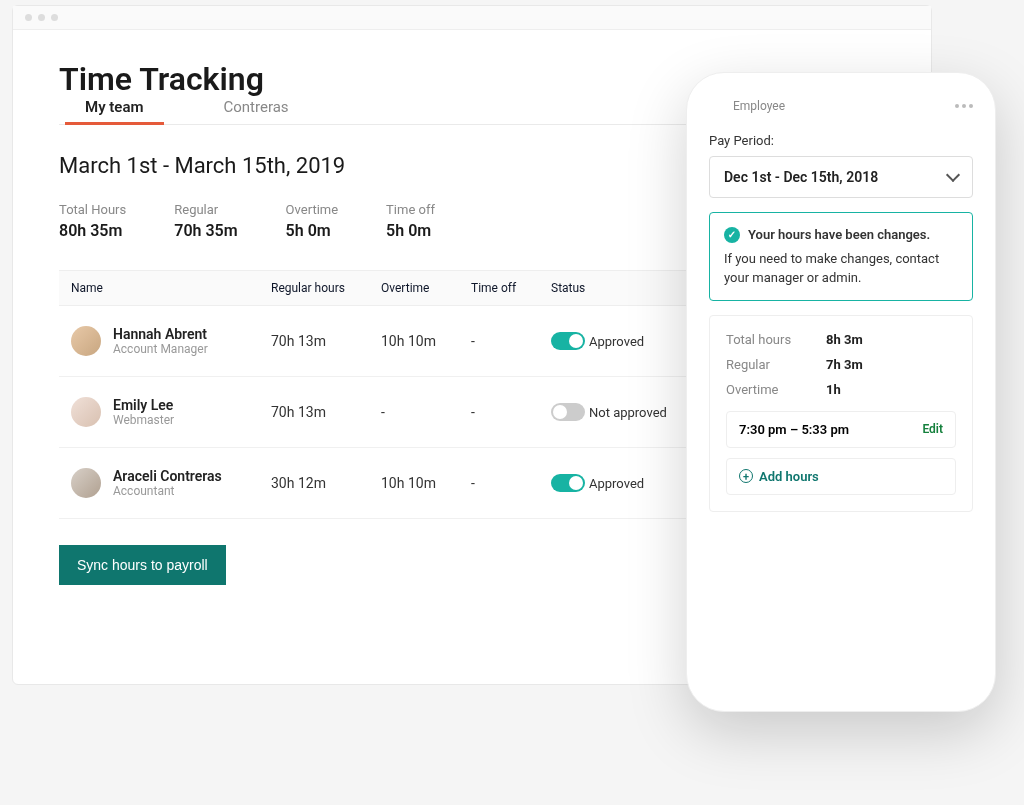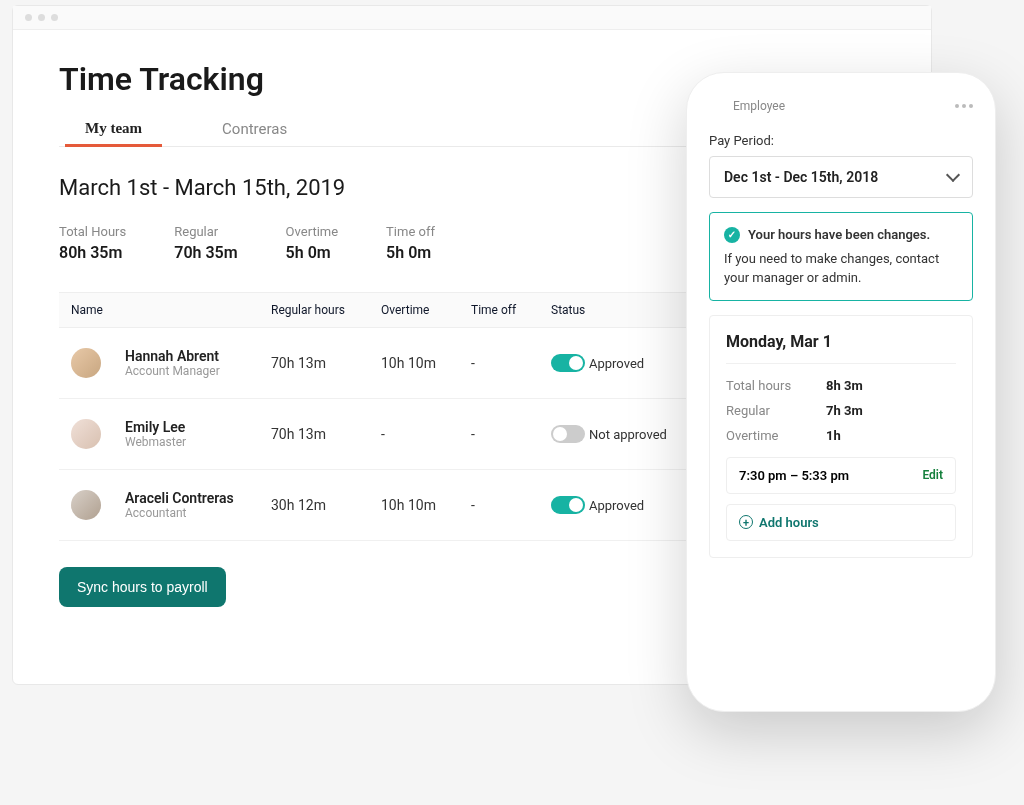--- a/index.html
+++ b/index.html
@@ -33,39 +33,38 @@
     .dot {
       width: 7px; height: 7px; border-radius: 50%; background: #ddd;
     }
     .window-content {
       padding: 30px 46px;
     }
     .page-title {
       font-size: 32px;
       font-weight: 600;
       color: #1a1a1a;
-      margin-bottom: 22px;
+      margin-bottom: 0;
     }
     .tabs {
       display: flex;
       gap: 52px;
       border-bottom: 1px solid #eaeaea;
       padding-left: 12px;
     }
     .tab {
       padding: 0 14px 8px;
       font-size: 15px;
       color: #888;
       cursor: pointer;
       position: relative;
     }
     .tab.active {
       color: #222;
       font-weight: 600;
-      font-family: Liberation Serif, serif;
     }
     .tab.active::after {
       content: "";
       position: absolute;
       left: -6px; right: -6px; bottom: -1px;
       height: 3px;
       background: #e55a3a;
     }
     .period-title {
       font-size: 22px;
@@ -111,21 +110,21 @@
       grid-template-columns: 200px 110px 90px 80px 30px 90px;
       align-items: center;
       padding: 20px 12px;
       font-size: 14px;
       color: #333;
       border-bottom: 1px solid #f0f0f0;
     }
     .name-cell {
       display: flex;
       align-items: center;
-      gap: 24px;
+      gap: 12px;
     }
     .avatar {
       width: 30px; height: 30px; border-radius: 50%;
       display: inline-block;
       background: linear-gradient(135deg,#e8c9a8,#c8a680);
     }
     .avatar.b { background: linear-gradient(135deg,#f0e0d8,#d8c0b0); }
     .avatar.c { background: linear-gradient(135deg,#d8d0c8,#b0a090); }
     .emp-name { font-weight: 600; color: #222; font-size: 14px; }
     .emp-role { font-size: 12px; color: #999; }
@@ -143,21 +142,21 @@
     .toggle.on::after { right: 2px; }
     .toggle.off::after { left: 2px; }
     .status-text { font-size: 13px; color: #333; padding-left:8px; }
     .sync-btn {
       margin-top: 26px;
       background: #0f766e;
       color: #fff;
       border: none;
       padding: 12px 18px;
       font-size: 14px;
-      border-radius: 8px;
+      border-radius: 0;
       cursor: pointer;
     }
     
     .mobile {
       position: absolute;
       top: 72px;
       right: 28px;
       width: 310px;
       height: 640px;
       background: #fff;
@@ -384,21 +383,20 @@
 
   <div class="banner">
     <div class="banner-title">
       <span class="check-icon">✓</span>
       <span>Your hours have been changes.</span>
     </div>
     <div>If you need to make changes, contact your manager or admin.</div>
   </div>
 
   <div class="day-card">
-    <div class="day-title">Monday, Mar 1</div>
 
     <div class="metric-row">
       <span class="label">Total hours</span>
       <span class="value">8h 3m</span>
     </div>
     <div class="metric-row">
       <span class="label">Regular</span>
       <span class="value">7h 3m</span>
     </div>
     <div class="metric-row">

